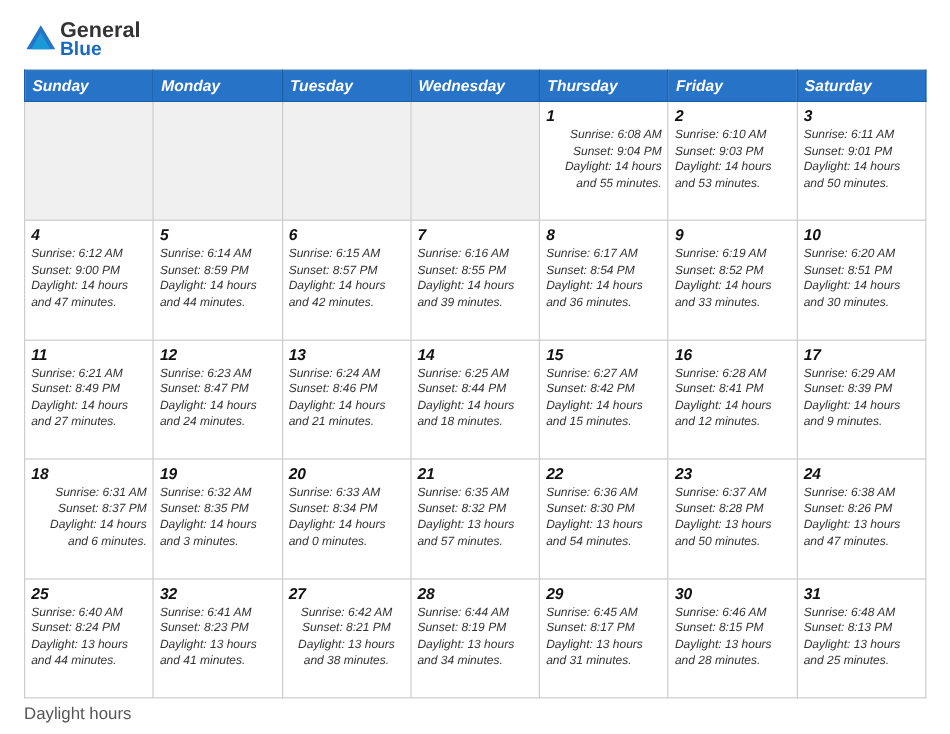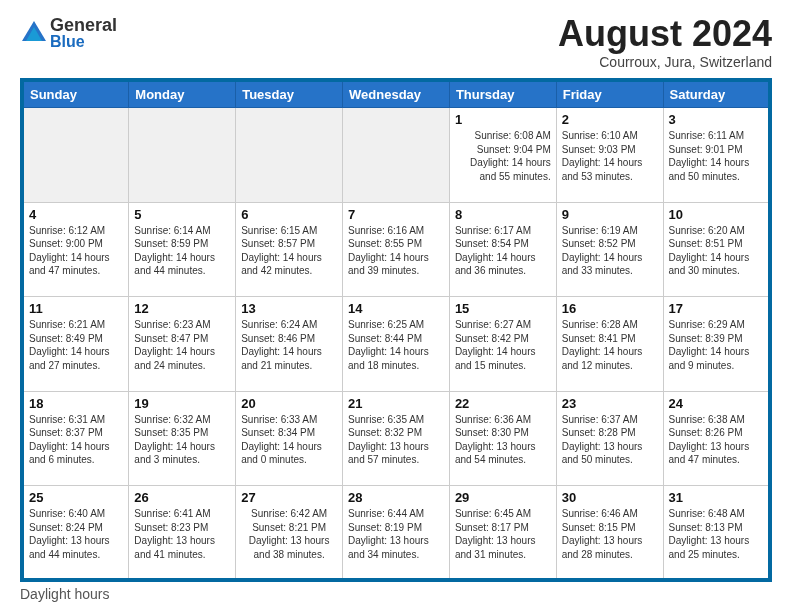--- a/index.html
+++ b/index.html
@@ -56,24 +56,25 @@
       color: #222;
       line-height: 1;
     }
     .location {
       font-size: 14px;
       color: #444;
       margin-top: 2px;
     }
     .calendar {
       flex: 1;
-      border: 4px solid #0369a1;
+      border: 1px solid #0369a1;
       border-collapse: collapse;
       width: 100%;
       table-layout: fixed;
+      font-style: italic;
     }
     .calendar th {
       background: #2673c8;
       color: #fff;
       text-align: left;
       padding: 5px 6px;
       font-size: 13px;
       font-weight: bold;
       border: 1px solid #1a5fa8;
     }
@@ -115,24 +116,20 @@
     <div class="logo">
       <svg class="logo-icon" viewBox="0 0 28 28">
         <polygon points="14,2 26,22 2,22" fill="#2673c8"></polygon>
         <polygon points="14,8 22,22 6,22" fill="#1a9ad6"></polygon>
       </svg>
       <div class="logo-text">
         <span class="logo-general">General</span>
         <span class="logo-blue">Blue</span>
       </div>
     </div>
-    <div class="title-block">
-      <div class="month-year">August 2024</div>
-      <div class="location">Courroux, Jura, Switzerland</div>
-    </div>
   </div>
 
   <table class="calendar">
     <thead>
       <tr>
       <th>Sunday</th>
           <th>Monday</th>
           <th>Tuesday</th>
           <th>Wednesday</th>
           <th>Thursday</th>
@@ -266,21 +263,21 @@
             <span class="day-num">17</span>
             <div class="day-info" style="white-space: pre-line;">Sunrise: 6:29 AM
 Sunset: 8:39 PM
 Daylight: 14 hours
 and 9 minutes.</div>
           </td>
         </tr>
         <tr>
           <td>
             <span class="day-num">18</span>
-            <div class="day-info" style="white-space: pre-line;">Sunrise: 6:31 AM
+            <div class="day-info" style="white-space: pre-line; text-align: right;">Sunrise: 6:31 AM
 Sunset: 8:37 PM
 Daylight: 14 hours
 and 6 minutes.</div>
           </td>
           <td>
             <span class="day-num">19</span>
             <div class="day-info" style="white-space: pre-line;">Sunrise: 6:32 AM
 Sunset: 8:35 PM
 Daylight: 14 hours
 and 3 minutes.</div>
@@ -323,21 +320,21 @@
         </tr>
         <tr>
           <td>
             <span class="day-num">25</span>
             <div class="day-info" style="white-space: pre-line;">Sunrise: 6:40 AM
 Sunset: 8:24 PM
 Daylight: 13 hours
 and 44 minutes.</div>
           </td>
           <td>
-            <span class="day-num">26</span>
+            <span class="day-num">32</span>
             <div class="day-info" style="white-space: pre-line;">Sunrise: 6:41 AM
 Sunset: 8:23 PM
 Daylight: 13 hours
 and 41 minutes.</div>
           </td>
           <td>
             <span class="day-num">27</span>
             <div class="day-info" style="white-space: pre-line; text-align: center;">Sunrise: 6:42 AM
 Sunset: 8:21 PM
 Daylight: 13 hours

